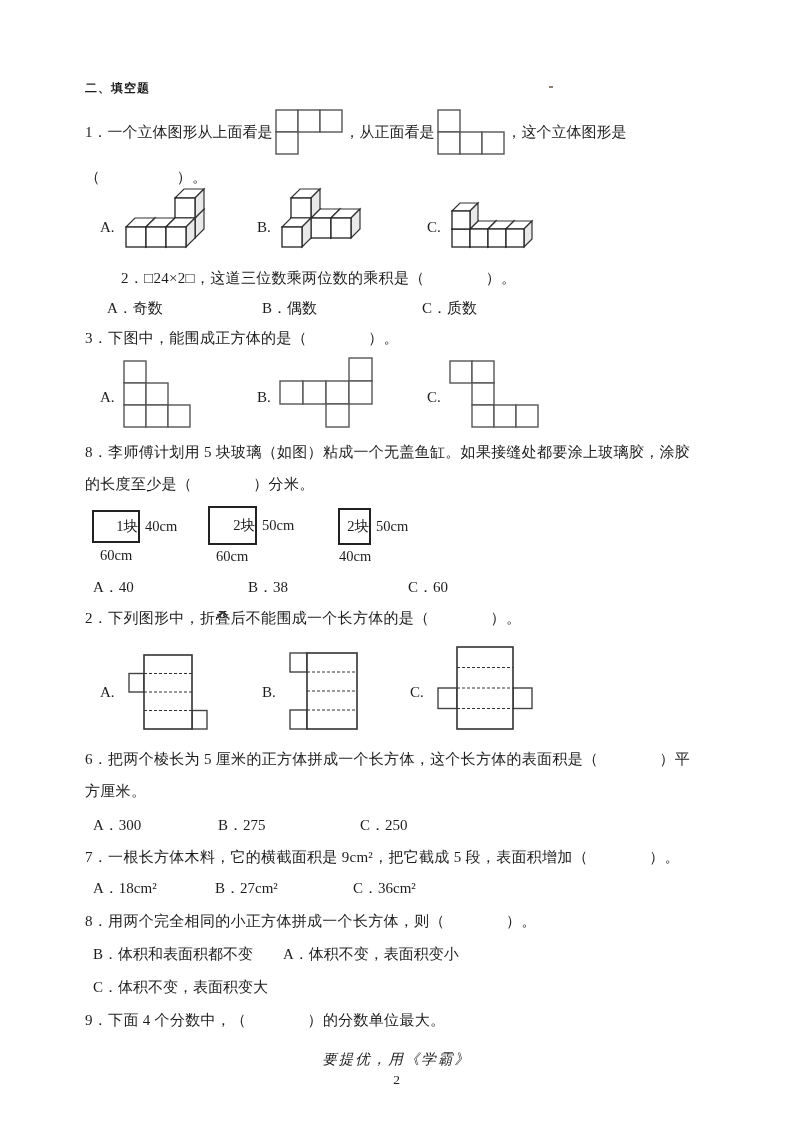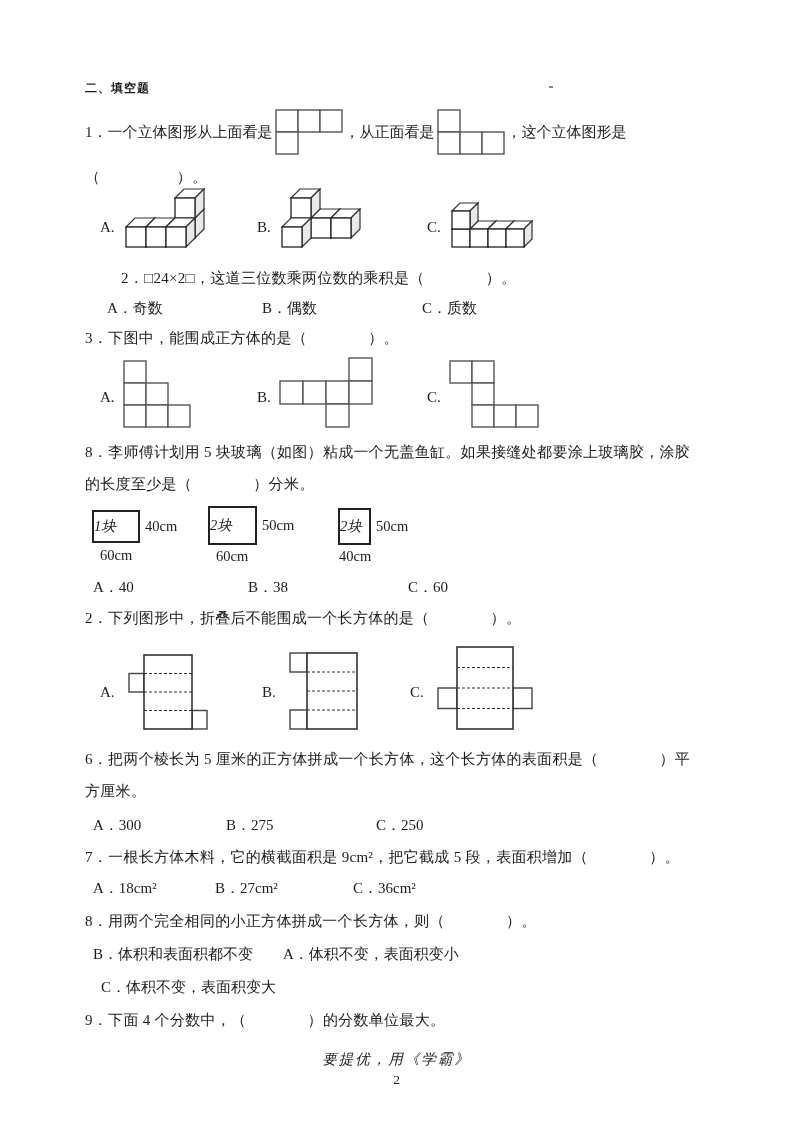--- a/index.html
+++ b/index.html
@@ -28,23 +28,22 @@
   .cols-wide   { grid-template-columns: 155px 160px auto; }
   .cols-mid    { grid-template-columns: 125px 142px auto; }
   .cols-narrow { grid-template-columns: 122px 138px auto; }
   .cols-two    { grid-template-columns: 190px auto; }
   .figrow { position: absolute; left: 0; right: 0; }
   .figgroup { position: absolute; display: flex; align-items: flex-end; }
   .figgroup .figlabel { display: inline-block; }
   .glass-group { position: absolute; top: 0; }
   .glass-rect {
     position: absolute; border: 2px solid #222; background: #fff;
-    display: flex; align-items: center; justify-content: flex-start;
+    display: flex; align-items: center; justify-content: flex-end;
     font-size: 14.5px;
-    font-style: italic;
   }
   .glass-side { position: absolute; font-size: 14.5px; white-space: nowrap; }
   .glass-bottom { position: absolute; font-size: 14.5px; white-space: nowrap; }
   .footer-slogan {
     position: absolute; left: 0; right: 0; top: 1050px;
     text-align: center; font-size: 14.5px; letter-spacing: 2px;
     font-style: italic;
   }
   .page-number { position: absolute; left: 0; right: 0; top: 1072px; text-align: center; font-size: 13.5px; }
   .stray { position: absolute; left: 549px; top: 86px; width: 4px; height: 2px; background: #8a8274; }
@@ -257,21 +256,21 @@
             <line x1="21" y1="43" x2="77" y2="43" stroke="#333" stroke-width="1" stroke-dasharray="3,2"></line>
             <line x1="21" y1="63.5" x2="77" y2="63.5" stroke="#333" stroke-width="1" stroke-dasharray="3,2"></line>
           </svg>
       </div>
     </div>
   </div>
 
   <div>
     <div class="line" style="top:747px;">6．把两个棱长为 5 厘米的正方体拼成一个长方体，这个长方体的表面积是（　　　　）平</div>
     <div class="line" style="top:779px;">方厘米。</div>
-    <div class="optrow cols-mid" style="top:813px;gap:8px;">
+    <div class="optrow cols-mid" style="top:813px;">
       <span>A．300</span>
       <span>B．275</span>
       <span>C．250</span>
     </div>
   </div>
 
   <div>
     <div class="line" style="top:845px;">7．一根长方体木料，它的横截面积是 9cm²，把它截成 5 段，表面积增加（　　　　）。</div>
     <div class="optrow cols-narrow" style="top:876px;">
       <span>A．18cm²</span>
@@ -279,21 +278,21 @@
       <span>C．36cm²</span>
     </div>
   </div>
 
   <div>
     <div class="line" style="top:909px;">8．用两个完全相同的小正方体拼成一个长方体，则（　　　　）。</div>
     <div class="optrow cols-two" style="top:942px;">
       <span>B．体积和表面积都不变</span>
       <span>A．体积不变，表面积变小</span>
     </div>
-    <div class="optrow cols-two" style="top:975px;margin-left:8px;">
+    <div class="optrow cols-two" style="top:975px;">
       <span>C．体积不变，表面积变大</span>
     </div>
   </div>
 
   <div>
     <div class="line" style="top:1008px;">9．下面 4 个分数中，（　　　　）的分数单位最大。</div>
   </div>
 
   <div class="footer-slogan">要提优，用《学霸》</div>
   <div class="page-number">2</div>

